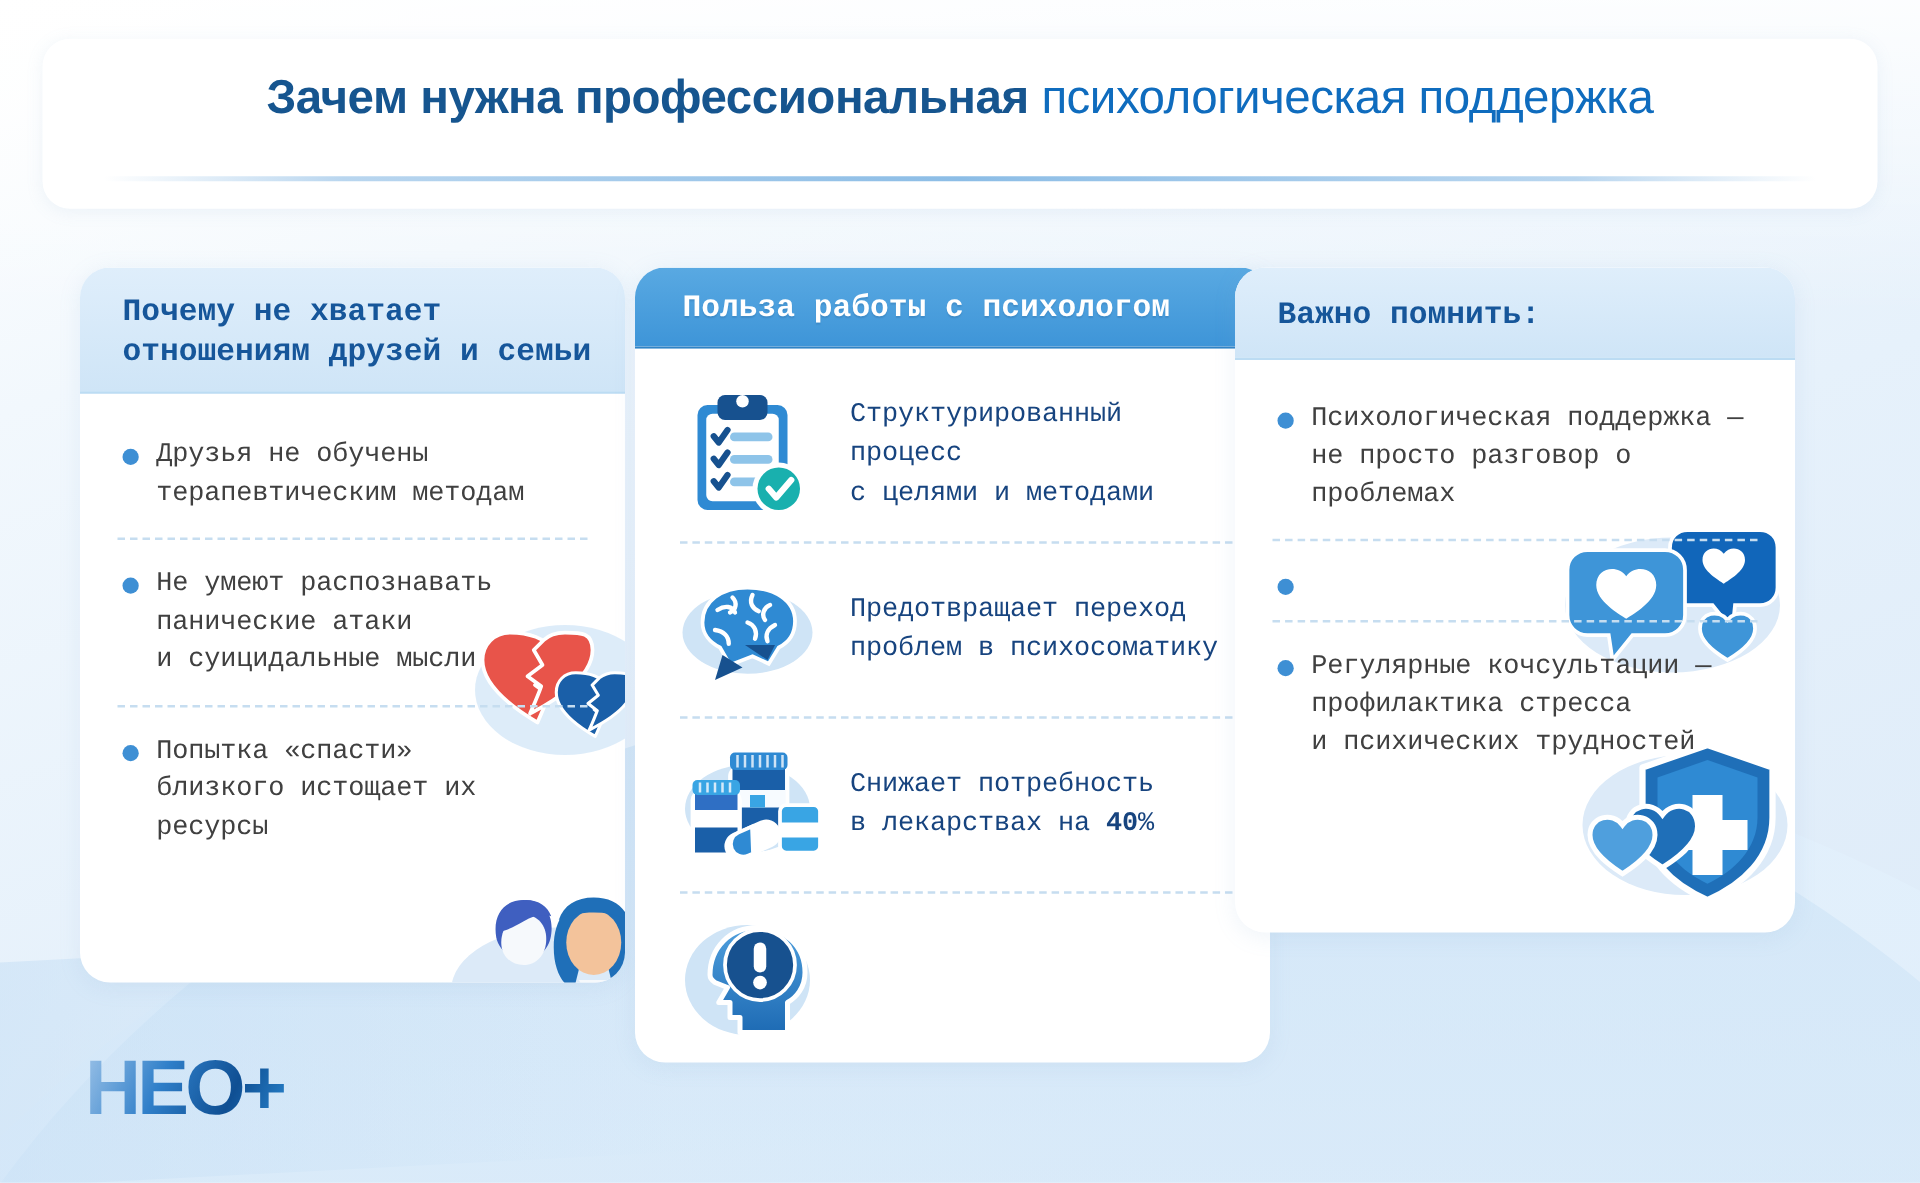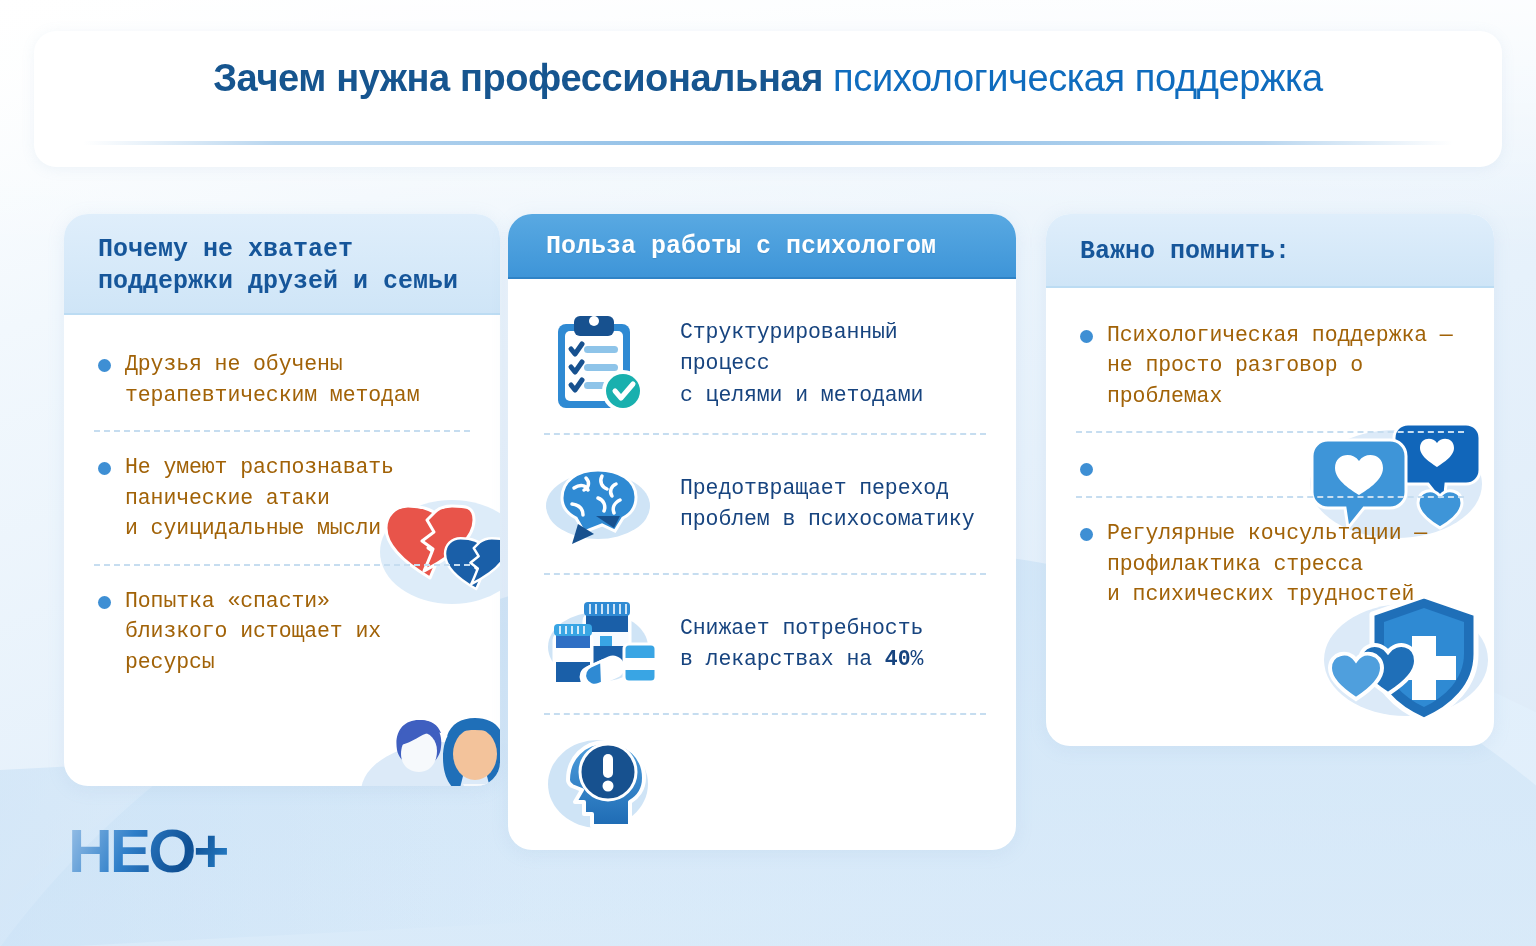--- a/index.html
+++ b/index.html
@@ -126,21 +126,21 @@
     padding: 20px 2px 20px 8px;
   }
   .bdot {
     flex: none;
     width: 13px; height: 13px;
     border-radius: 50%;
     background: #3e8fd4;
     margin-top: 10px;
   }
   .btext {
-    color: #a16207;
+    color: #404040;
     font-size: 21.5px;
     line-height: 1.42;
     letter-spacing: -0.1px;
   }
   .bsep {
     height: 0;
     border-top: 2px dashed #c6ddf0;
     margin: 0 4px;
   }
 
@@ -160,21 +160,21 @@
   }
   .ftext b { font-weight: bold; }
   .fsep { height: 0; border-top: 2px dashed #c6ddf0; margin: 0 4px 0 10px; }
 
   
   .deco { position: absolute; z-index: 1; pointer-events: none; }
 
   
   #logo {
     position: absolute;
-    left: 68px; top: 820px;
+    left: 68px; top: 840px;
     width: 230px; height: 70px;
   }
   #logo-text {
     font-size: 62px;
     font-weight: bold;
     letter-spacing: -3px;
     background: linear-gradient(115deg, #9dc3e8 0%, #2f7fc9 28%, #0f4f93 52%, #2e8ed8 76%, #35a3e0 100%);
     -webkit-background-clip: text;
     background-clip: text;
     color: transparent;
@@ -196,21 +196,21 @@
     <span id="title-strong">Зачем нужна профессиональная </span><span id="title-light">психологическая поддержка</span>
   </div>
   <div id="title-underline"></div>
 </div>
 
 <div class="panel" id="left-panel" style="left:64px; top:214px; width:436px; height:572px;">
 
   <div class="panel-head side-head">
     <div class="head-title">
       <div>Почему не хватает</div>
-      <div>поддержки друзей и семьи</div>
+      <div>отношениям друзей и семьи</div>
     </div>
   </div>
 
   <svg class="deco" style="left:300px; top:272px; width:160px; height:130px;" viewBox="0 0 160 130">
     <ellipse cx="88" cy="66" rx="72" ry="52" fill="#d9eaf8" opacity=".9"></ellipse>
     <g>
       <path d="M44 20c-13 0-22 10-22 22 0 24 34 44 44 50 3-7 7-16 9-22l-11-8 12-9-7-12 8-8c-5-8-17-13-33-13z" fill="#e8544a" stroke="#fff" stroke-width="3" stroke-linejoin="round"></path>
       <path d="M88 20c-7 0-13 2-17 6l-8 8 7 12-12 9 11 8c-2 6-6 15-9 22 11-6 50-26 50-51 0-14-9-14-22-14z" fill="#e8544a" stroke="#fff" stroke-width="3" stroke-linejoin="round"></path>
     </g>
     <g transform="translate(72,44) scale(.82)">
@@ -370,21 +370,21 @@
           <circle cx="68" cy="40" r="28" fill="#17518f" stroke="#ffffff" stroke-width="3"></circle>
           <rect x="63" y="22" width="10" height="24" rx="5" fill="#ffffff"></rect>
           <circle cx="68" cy="54" r="5.5" fill="#ffffff"></circle>
         </svg>
       </div>
     </div>
 
   </div>
 </div>
 
-<div class="panel" id="right-panel" style="left:1046px; top:214px; width:448px; height:532px;">
+<div class="panel" id="right-panel" style="left:988px; top:214px; width:448px; height:532px;">
 
   <div class="panel-head side-head">
     <div class="head-title" style="padding-top:22px;padding-bottom:18px;">Важно помнить:</div>
   </div>
 
   <svg class="deco" style="left:246px; top:204px; width:200px; height:135px;" viewBox="0 0 200 135">
     <ellipse cx="104" cy="66" rx="86" ry="54" fill="#dceaf8"></ellipse>
     <path d="M116 6h58c8 0 14 6 14 14v32c0 8-6 14-14 14h-20l-2 20-16-20h-20c-8 0-14-6-14-14V20c0-8 6-14 14-14z" fill="#1166ba" stroke="#ffffff" stroke-width="3"></path>
     <path d="M145 25c-5-7-17-5-17 5 0 9 13 16 17 19 4-3 17-10 17-19 0-10-12-12-17-5z" fill="#ffffff"></path>
     <path d="M36 22h62c9 0 16 7 16 16v36c0 9-7 16-16 16H72l-16 20-3-20H36c-9 0-16-7-16-16V38c0-9 7-16 16-16z" fill="#3e95d8" stroke="#ffffff" stroke-width="3"></path>

